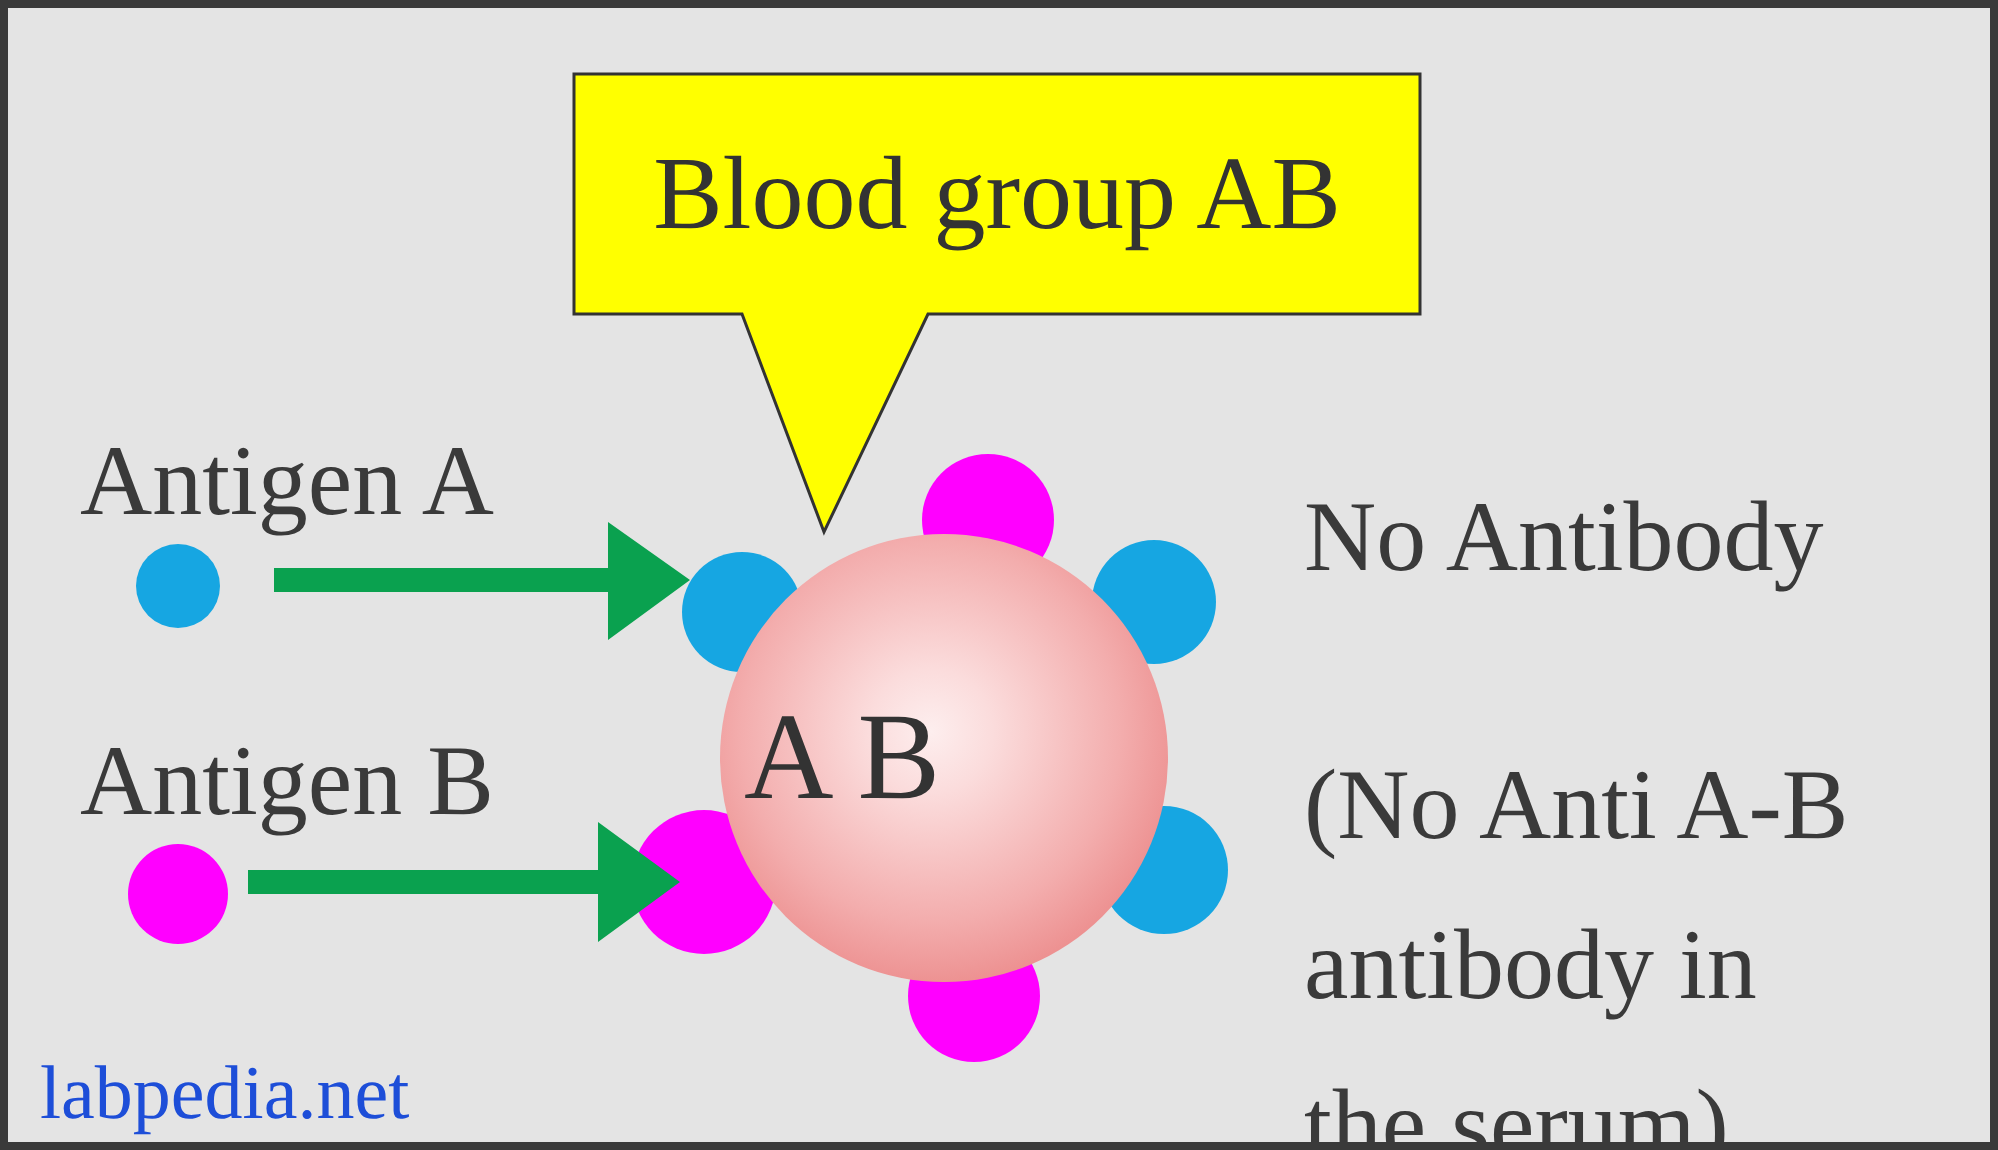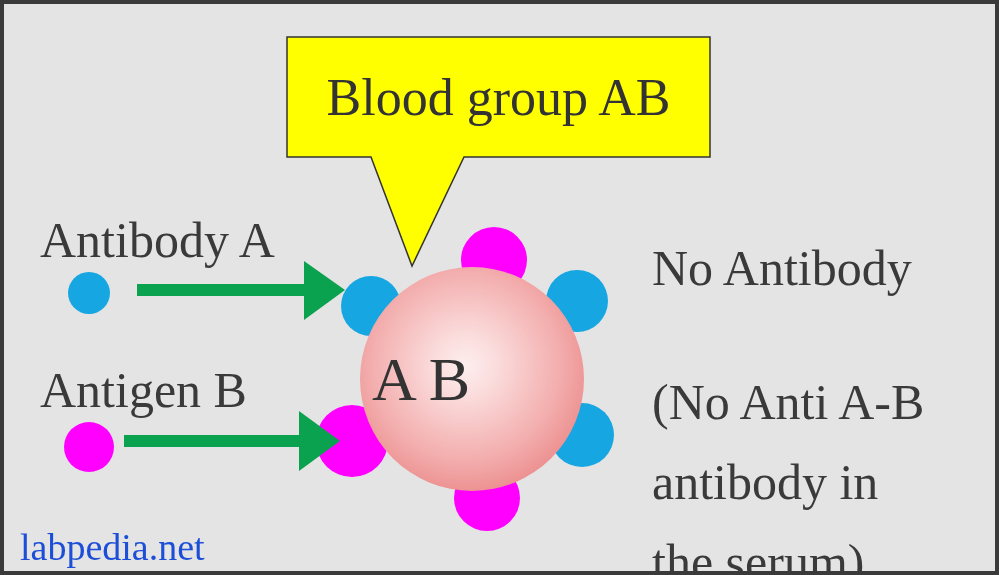--- a/index.html
+++ b/index.html
@@ -124,21 +124,21 @@
   </div>
 
   <svg class="abs" id="shape-layer" viewBox="0 0 999 575">
     <path d="M283,33 L706,33 L706,153 L460,153 L408,262 L367,153 L283,153 Z" fill="#ffff00" stroke="#333333" stroke-width="1.5"></path>
     <polygon points="133,280 300,280 300,257 341,286 300,316 300,292 133,292" fill="#0aa14f"></polygon>
     <polygon points="120,431 295,431 295,407 336,437 295,467 295,443 120,443" fill="#0aa14f"></polygon>
   </svg>
 
   <div class="abs" id="callout-title">Blood group AB</div>
 
-  <div class="abs diagram-text" id="antigen-a-label">Antibody A</div>
+  <div class="abs diagram-text" id="antigen-a-label">Antigen A</div>
   <div class="abs diagram-text" id="antigen-b-label">Antigen B</div>
   <div class="abs diagram-text" id="no-antibody-text">No Antibody</div>
   <div class="abs diagram-text" id="serum-note-text">(No Anti A-B
 antibody in
 the serum)</div>
   <div class="abs diagram-text" id="watermark-text">labpedia.net</div>
 
 </div>
 
 </body></html>

